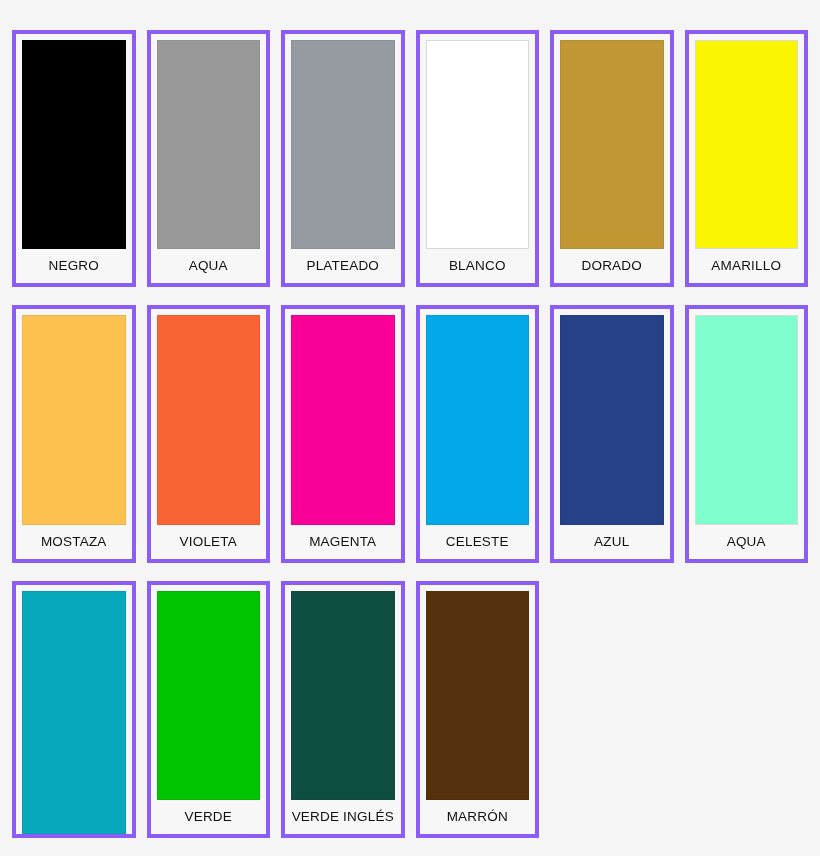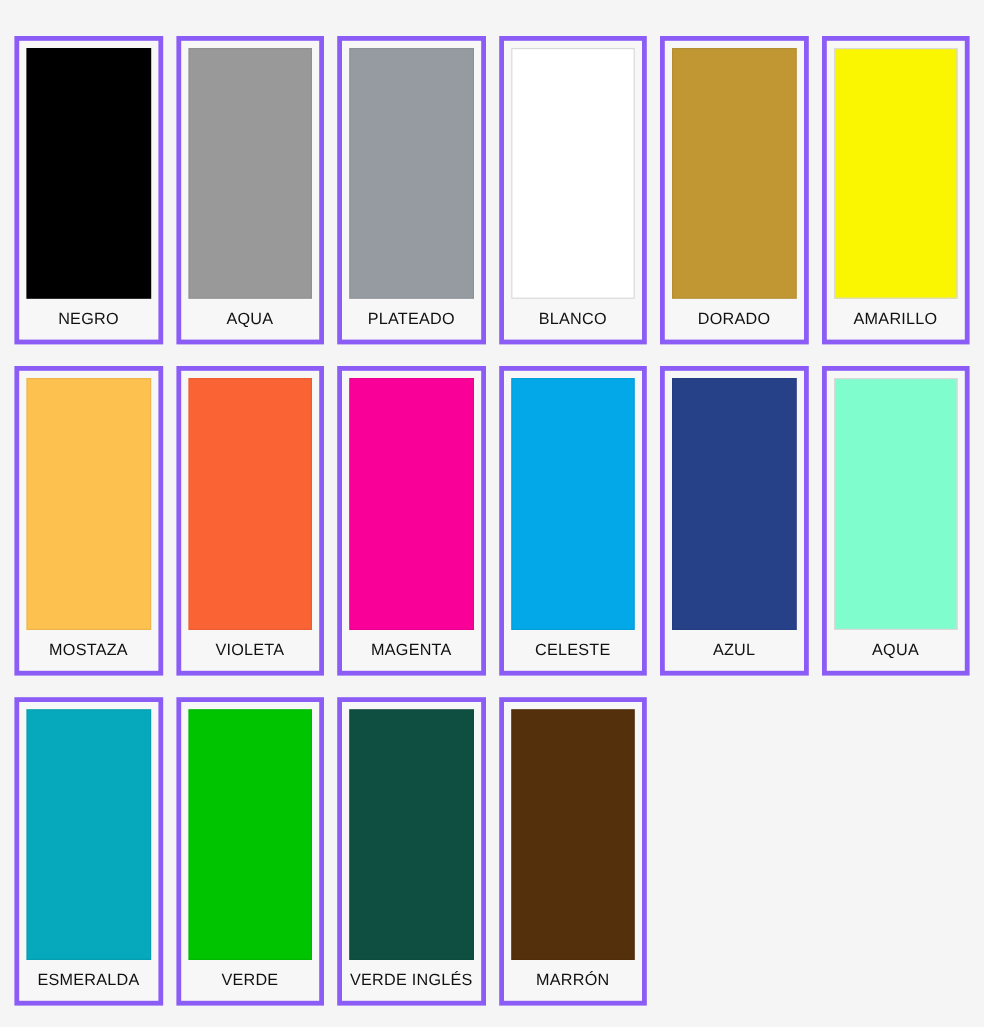--- a/index.html
+++ b/index.html
@@ -100,21 +100,20 @@
     <div class="swatch-card">
       <div class="swatch-color" style="background-color: rgb(39, 65, 137);"></div>
       <div class="swatch-label">AZUL</div>
     </div>
     <div class="swatch-card">
       <div class="swatch-color has-light-border" style="background-color: rgb(127, 253, 205);"></div>
       <div class="swatch-label">AQUA</div>
     </div>
     <div class="swatch-card">
       <div class="swatch-color" style="background-color: rgb(6, 168, 187);"></div>
-      <div class="swatch-label">ESMERALDA</div>
     </div>
     <div class="swatch-card">
       <div class="swatch-color" style="background-color: rgb(0, 196, 0);"></div>
       <div class="swatch-label">VERDE</div>
     </div>
     <div class="swatch-card">
       <div class="swatch-color" style="background-color: rgb(15, 79, 66);"></div>
       <div class="swatch-label">VERDE INGLÉS</div>
     </div>
     <div class="swatch-card">

